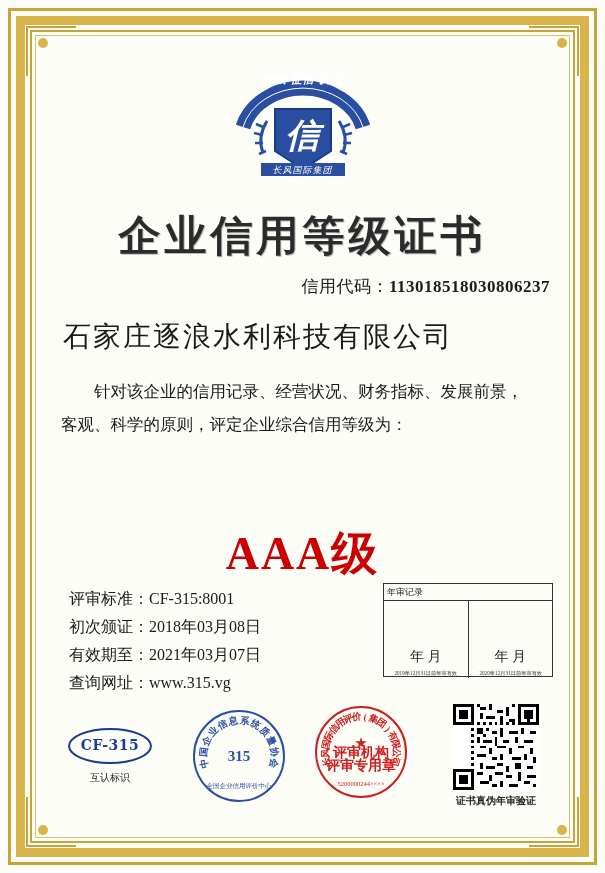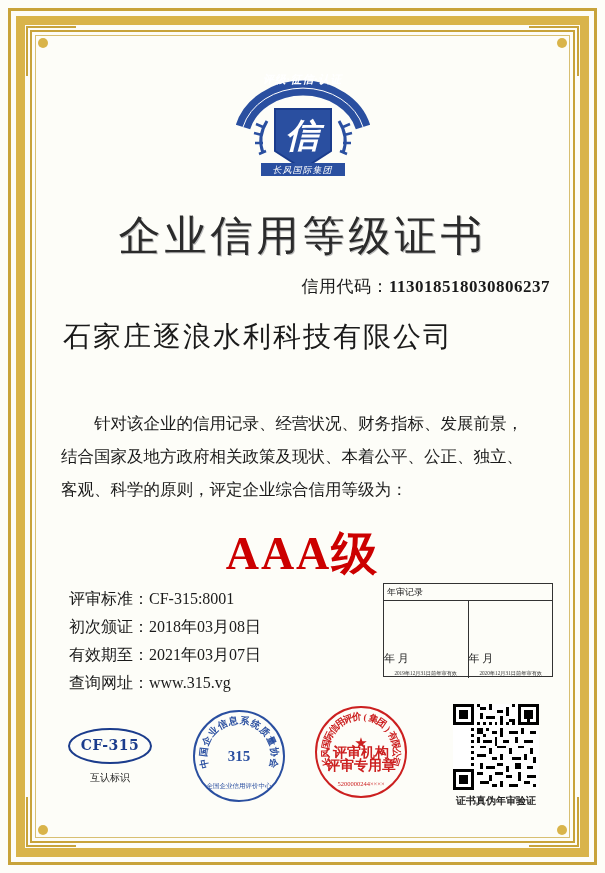--- a/index.html
+++ b/index.html
@@ -113,21 +113,21 @@
 
   
   .main-title {
     position: absolute;
     left: 0;
     top: 163px;
     width: 515px;
     text-align: center;
     font-size: 42px;
     letter-spacing: 4px;
-    font-weight: normal;
+    font-weight: bold;
     color: #2b2b2b;
     font-family: "DejaVu Serif", "Liberation Serif", serif;
     text-shadow: 1px 1px 0 #b9b9b9;
   }
 
   .credit-code {
     position: absolute;
     right: 10px;
     top: 230px;
     font-size: 17px;
@@ -150,21 +150,21 @@
     position: absolute;
     left: 16px;
     top: 330px;
     width: 487px;
     font-size: 16.5px;
     line-height: 33px;
     color: #1a1a1a;
     text-align: justify;
   }
   .body-text p { margin: 0; }
-  .body-text p.indent { text-indent: 2em; margin-top: 32px; }
+  .body-text p.indent { text-indent: 2em; }
 
   .grade {
     position: absolute;
     left: 0;
     top: 478px;
     width: 515px;
     text-align: center;
     color: #cc0000;
     font-size: 46px;
     font-weight: bold;
@@ -207,21 +207,22 @@
   .annual-cell {
     flex: 1;
     position: relative;
     box-sizing: border-box;
   }
   .annual-cell + .annual-cell { border-left: 1px solid #333; }
   .annual-ym {
     position: absolute;
     bottom: 12px;
     width: 100%;
-    font-size: 11px;
+    text-align: center;
+    font-size: 14px;
     color: #222;
   }
   .annual-note {
     position: absolute;
     bottom: 1px;
     width: 100%;
     text-align: center;
     font-size: 5.5px;
     color: #333;
     transform: scale(0.95);
@@ -390,21 +391,20 @@
     <div class="main-title">企业信用等级证书</div>
 
     <div class="credit-code">
       <span>信用代码：</span><b>113018518030806237</b>
     </div>
 
     <div class="company-name">石家庄逐浪水利科技有限公司</div>
 
     <div class="body-text">
       <p class="indent">针对该企业的信用记录、经营状况、财务指标、发展前景，</p>
-      <p>结合国家及地方政府相关政策及现状、本着公平、公正、独立、</p>
       <p>客观、科学的原则，评定企业综合信用等级为：</p>
     </div>
 
     <div class="grade">AAA级</div>
 
     <div class="details">
       <div>评审标准：CF-315:8001</div>
       <div>初次颁证：2018年03月08日</div>
       <div>有效期至：2021年03月07日</div>
       <div>查询网址：www.315.vg</div>

